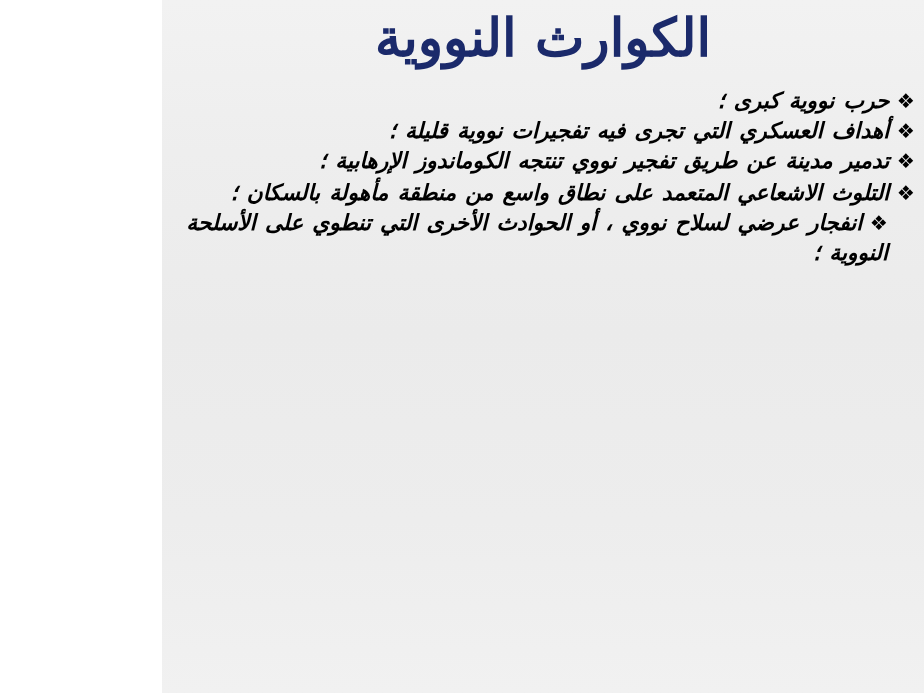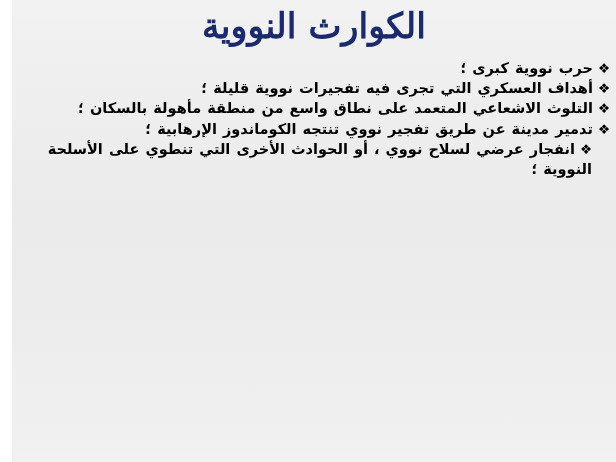--- a/index.html
+++ b/index.html
@@ -8,21 +8,21 @@
     padding: 0;
   }
   body {
     width: 616px;
     height: 462px;
     overflow: hidden;
     font-family: "DejaVu Sans", "Liberation Sans", sans-serif;
   }
   #slide {
     position: relative;
-    width: 604px;
+    width: 508px;
     height: 462px;
     box-sizing: border-box;
     background: linear-gradient(180deg, #f2f2f2 0%, #eeeeee 22%, #ebebeb 48%, #ededed 75%, #f1f1f1 100%);
     direction: rtl;
     overflow: hidden;
   }
   #slide-title {
     position: absolute;
     top: 2px;
     left: 0;
@@ -61,20 +61,21 @@
   .bullet-row .bullet-glyph {
     font-size: 13.5px;
     font-weight: 400;
     line-height: 20.2px;
     color: #000000;
     padding-left: 5px;
     font-family: "DejaVu Sans", sans-serif;
   }
   .bullet-row .bullet-text {
     word-spacing: 1px;
+    font-style: italic;
   }
   .row-wide .bullet-text {
     display: inline;
   }
   .indent-deep {
     padding-right: 18px;
   }
 </style>
 </head>
 <body>
@@ -88,25 +89,25 @@
     <li class="bullet-row">
       <span class="bullet-glyph">❖</span><span class="bullet-text">حرب نووية كبرى ؛</span>
     </li>
 
     <li class="bullet-row">
       <span class="bullet-glyph">❖</span><span class="bullet-text">أهداف العسكري التي تجرى فيه تفجيرات نووية قليلة ؛</span>
     </li>
 
 
     <li class="bullet-row">
-      <span class="bullet-glyph">❖</span><span class="bullet-text">التلوث الاشعاعي المتعمد على نطاق واسع من منطقة مأهولة بالسكان ؛</span>
+      <span class="bullet-glyph">❖</span><span class="bullet-text">تدمير مدينة عن طريق تفجير نووي تنتجه الكوماندوز الإرهابية ؛</span>
     </li>
 
     <li class="bullet-row">
-      <span class="bullet-glyph">❖</span><span class="bullet-text">تدمير مدينة عن طريق تفجير نووي تنتجه الكوماندوز الإرهابية ؛</span>
+      <span class="bullet-glyph">❖</span><span class="bullet-text">التلوث الاشعاعي المتعمد على نطاق واسع من منطقة مأهولة بالسكان ؛</span>
     </li>
 
     <li class="bullet-row row-wide indent-deep">
       <span class="bullet-glyph">❖</span><span class="bullet-text">انفجار عرضي لسلاح نووي ، أو الحوادث الأخرى التي تنطوي على الأسلحة النووية ؛</span>
     </li>
 
 
   </ul>
 
 </div>

